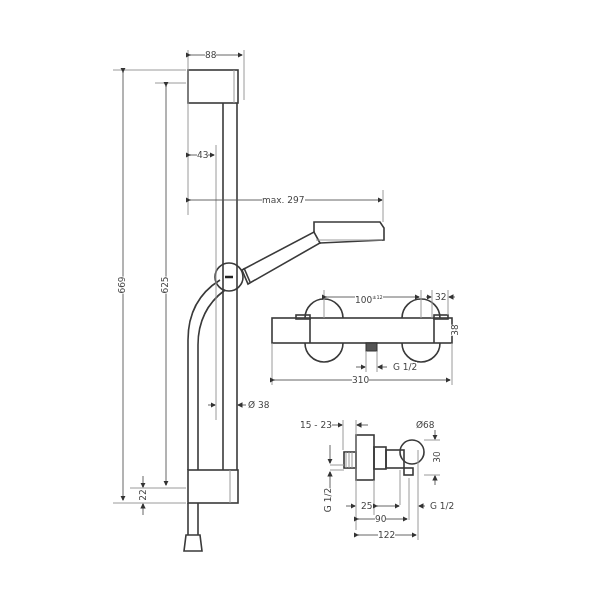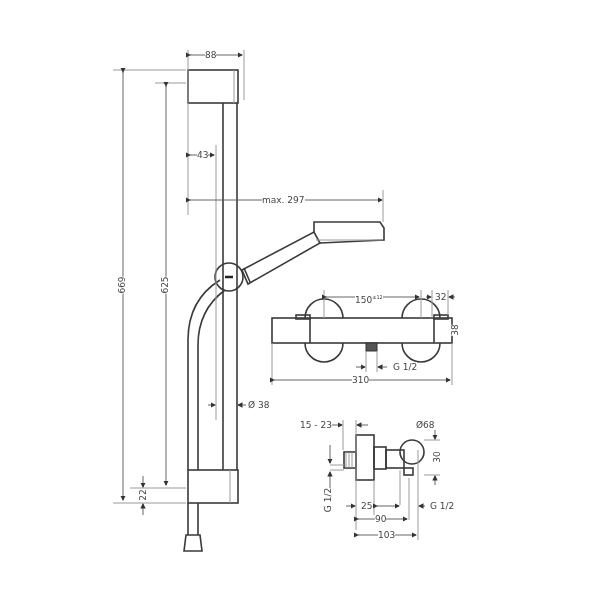--- a/index.html
+++ b/index.html
@@ -137,27 +137,27 @@
 </svg>
 
 <span class="lbl" style="left:205px;top:50px;">88</span>
 <span class="lbl" style="left:197px;top:150px;text-align:right;">43</span>
 <span class="lbl" style="left:262px;top:195px;">max. 297</span>
 <span class="lbl vert" style="left:113px;top:280px;">669</span>
 <span class="lbl vert" style="left:156px;top:280px;">625</span>
 <span class="lbl vert" style="left:137px;top:490px;">22</span>
 <span class="lbl" style="left:248px;top:400px;">Ø 38</span>
 
-<span class="lbl" style="left:355px;top:292px;"><span>150</span><sup>±12</sup></span>
+<span class="lbl" style="left:355px;top:292px;"><span>100</span><sup>±12</sup></span>
 <span class="lbl" style="left:435px;top:292px;">32</span>
 <span class="lbl vert" style="left:449px;top:325px;">38</span>
 <span class="lbl" style="left:393px;top:362px;">G 1/2</span>
 <span class="lbl" style="left:352px;top:375px;">310</span>
 
 <span class="lbl" style="left:300px;top:420px;">15 - 23</span>
 <span class="lbl" style="left:380px;top:420px;margin-left:36px;">Ø68</span>
 <span class="lbl vert" style="left:316px;top:495px;">G 1/2</span>
 <span class="lbl vert" style="left:431px;top:452px;">30</span>
 <span class="lbl" style="left:361px;top:501px;">25</span>
 <span class="lbl" style="left:375px;top:514px;">90</span>
-<span class="lbl" style="left:378px;top:530px;">103</span>
+<span class="lbl" style="left:378px;top:530px;">122</span>
 <span class="lbl" style="left:430px;top:501px;">G 1/2</span>
 </div>
 
 </body></html>

